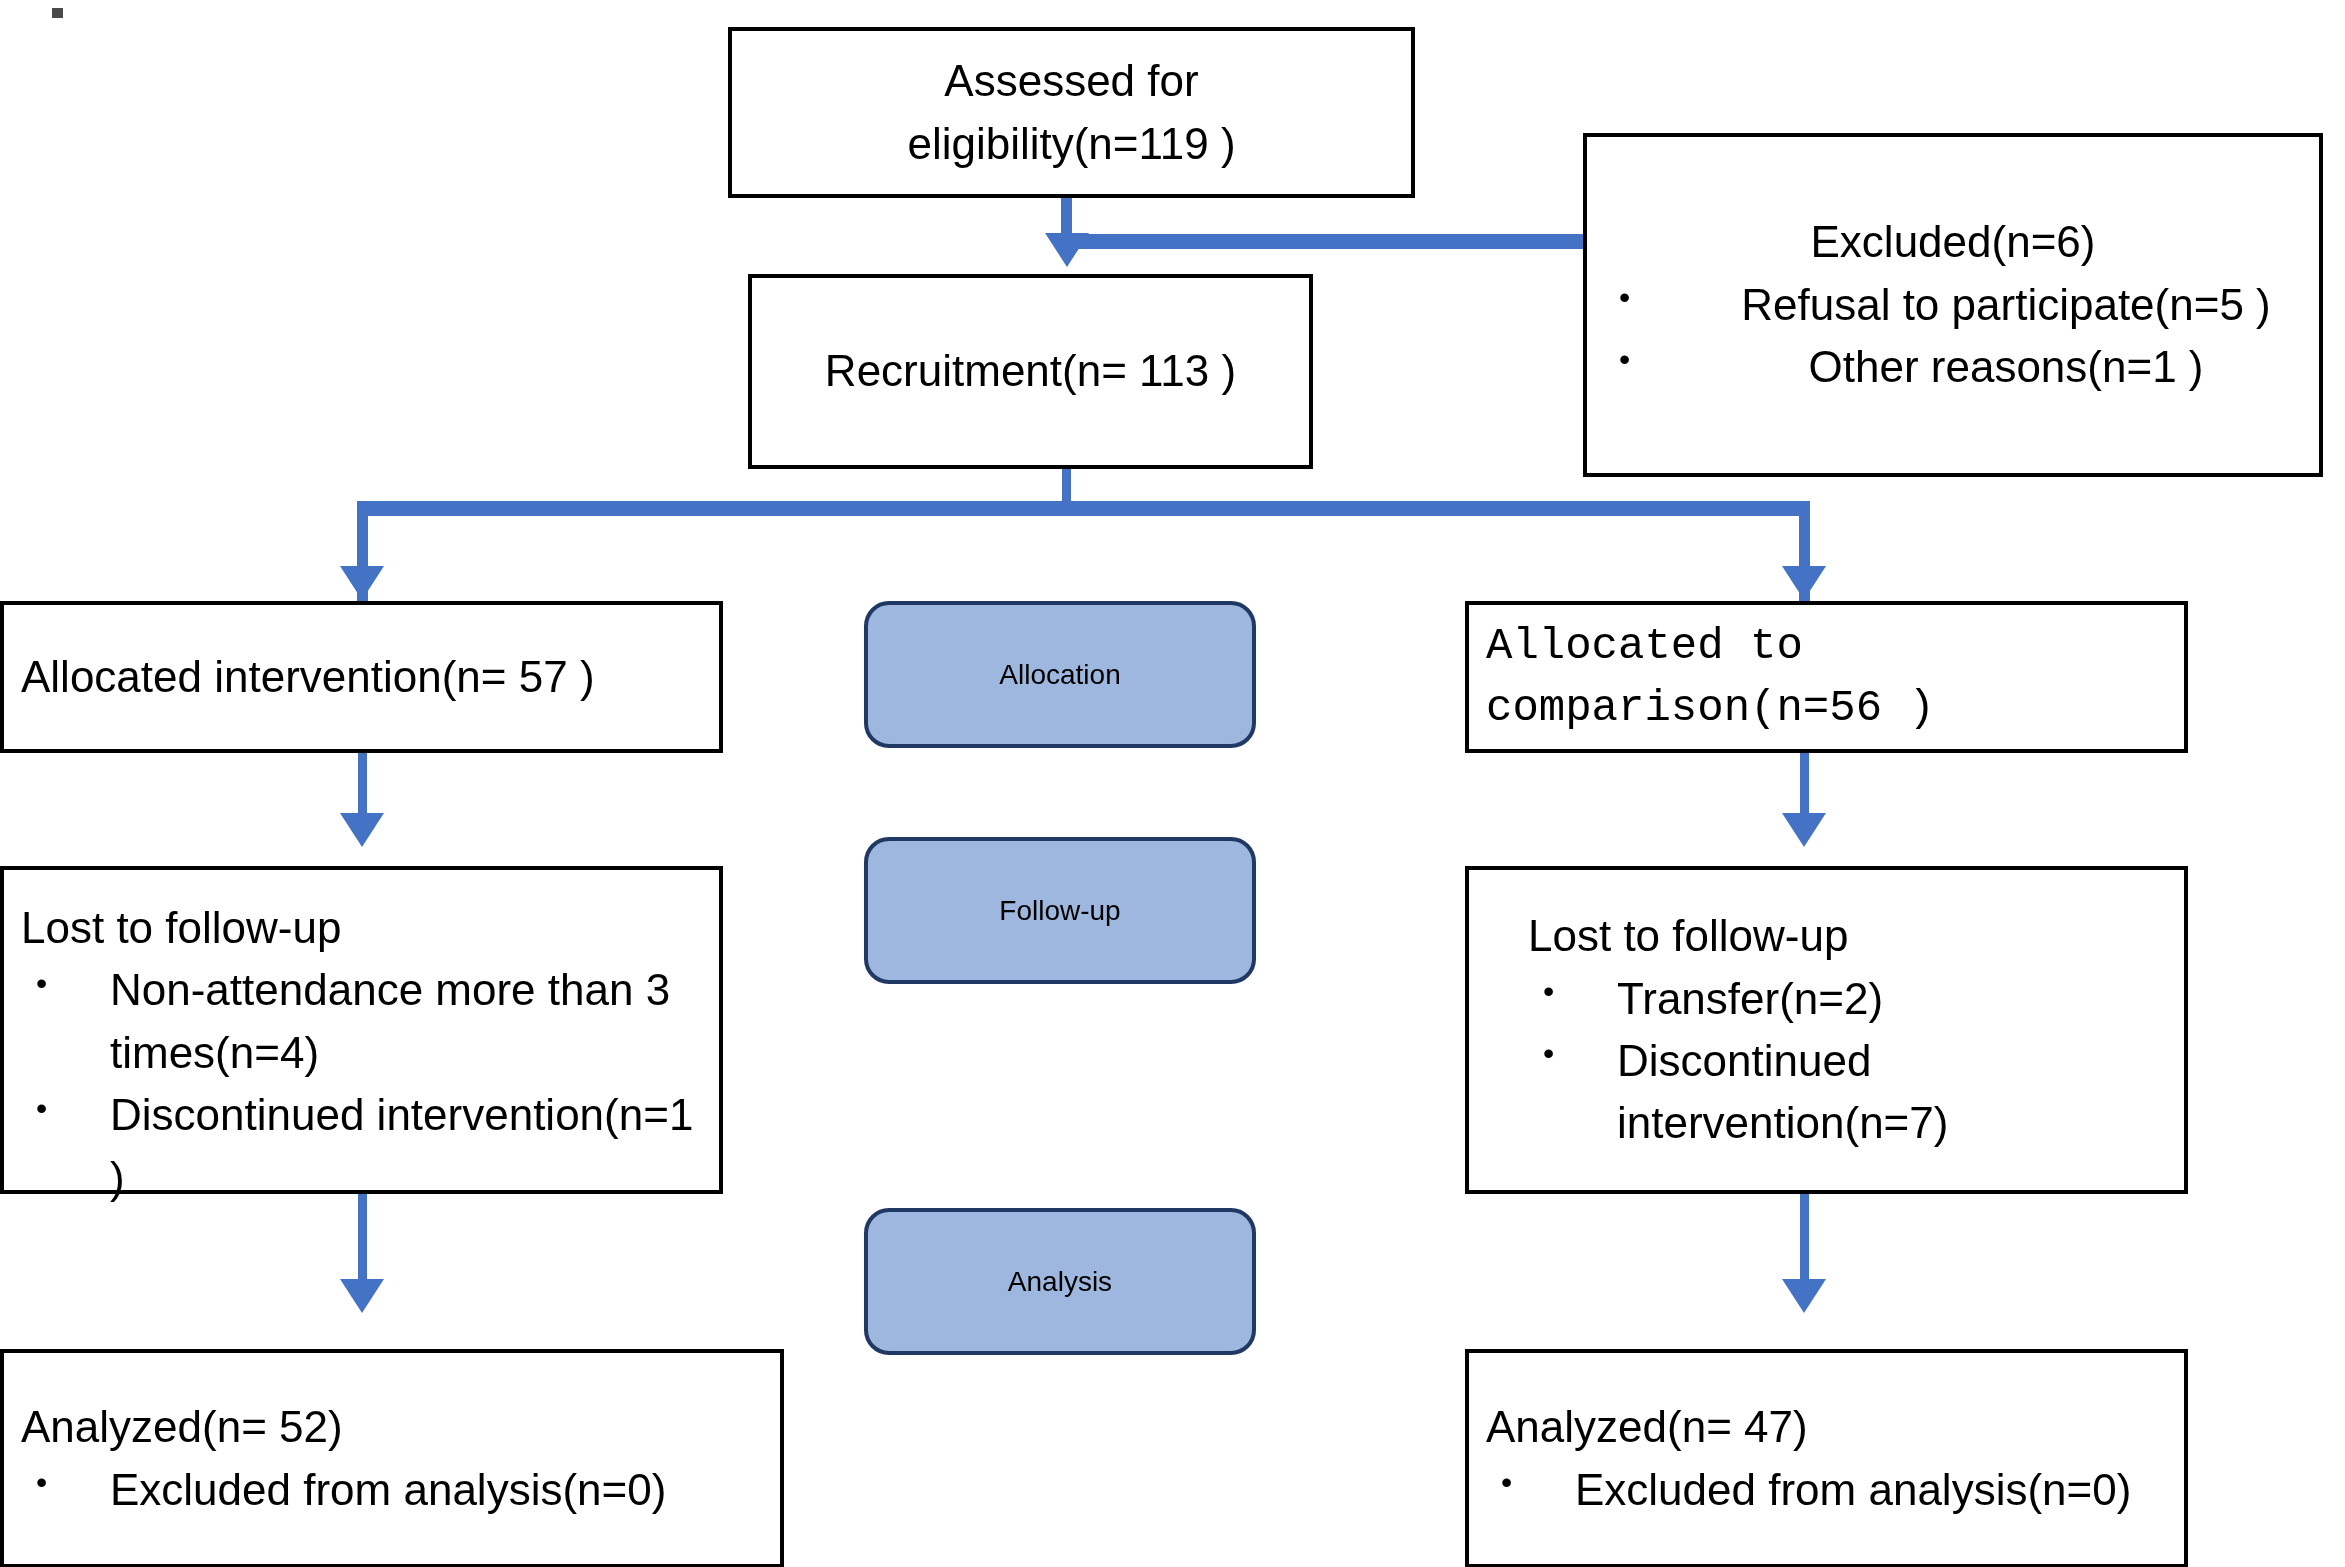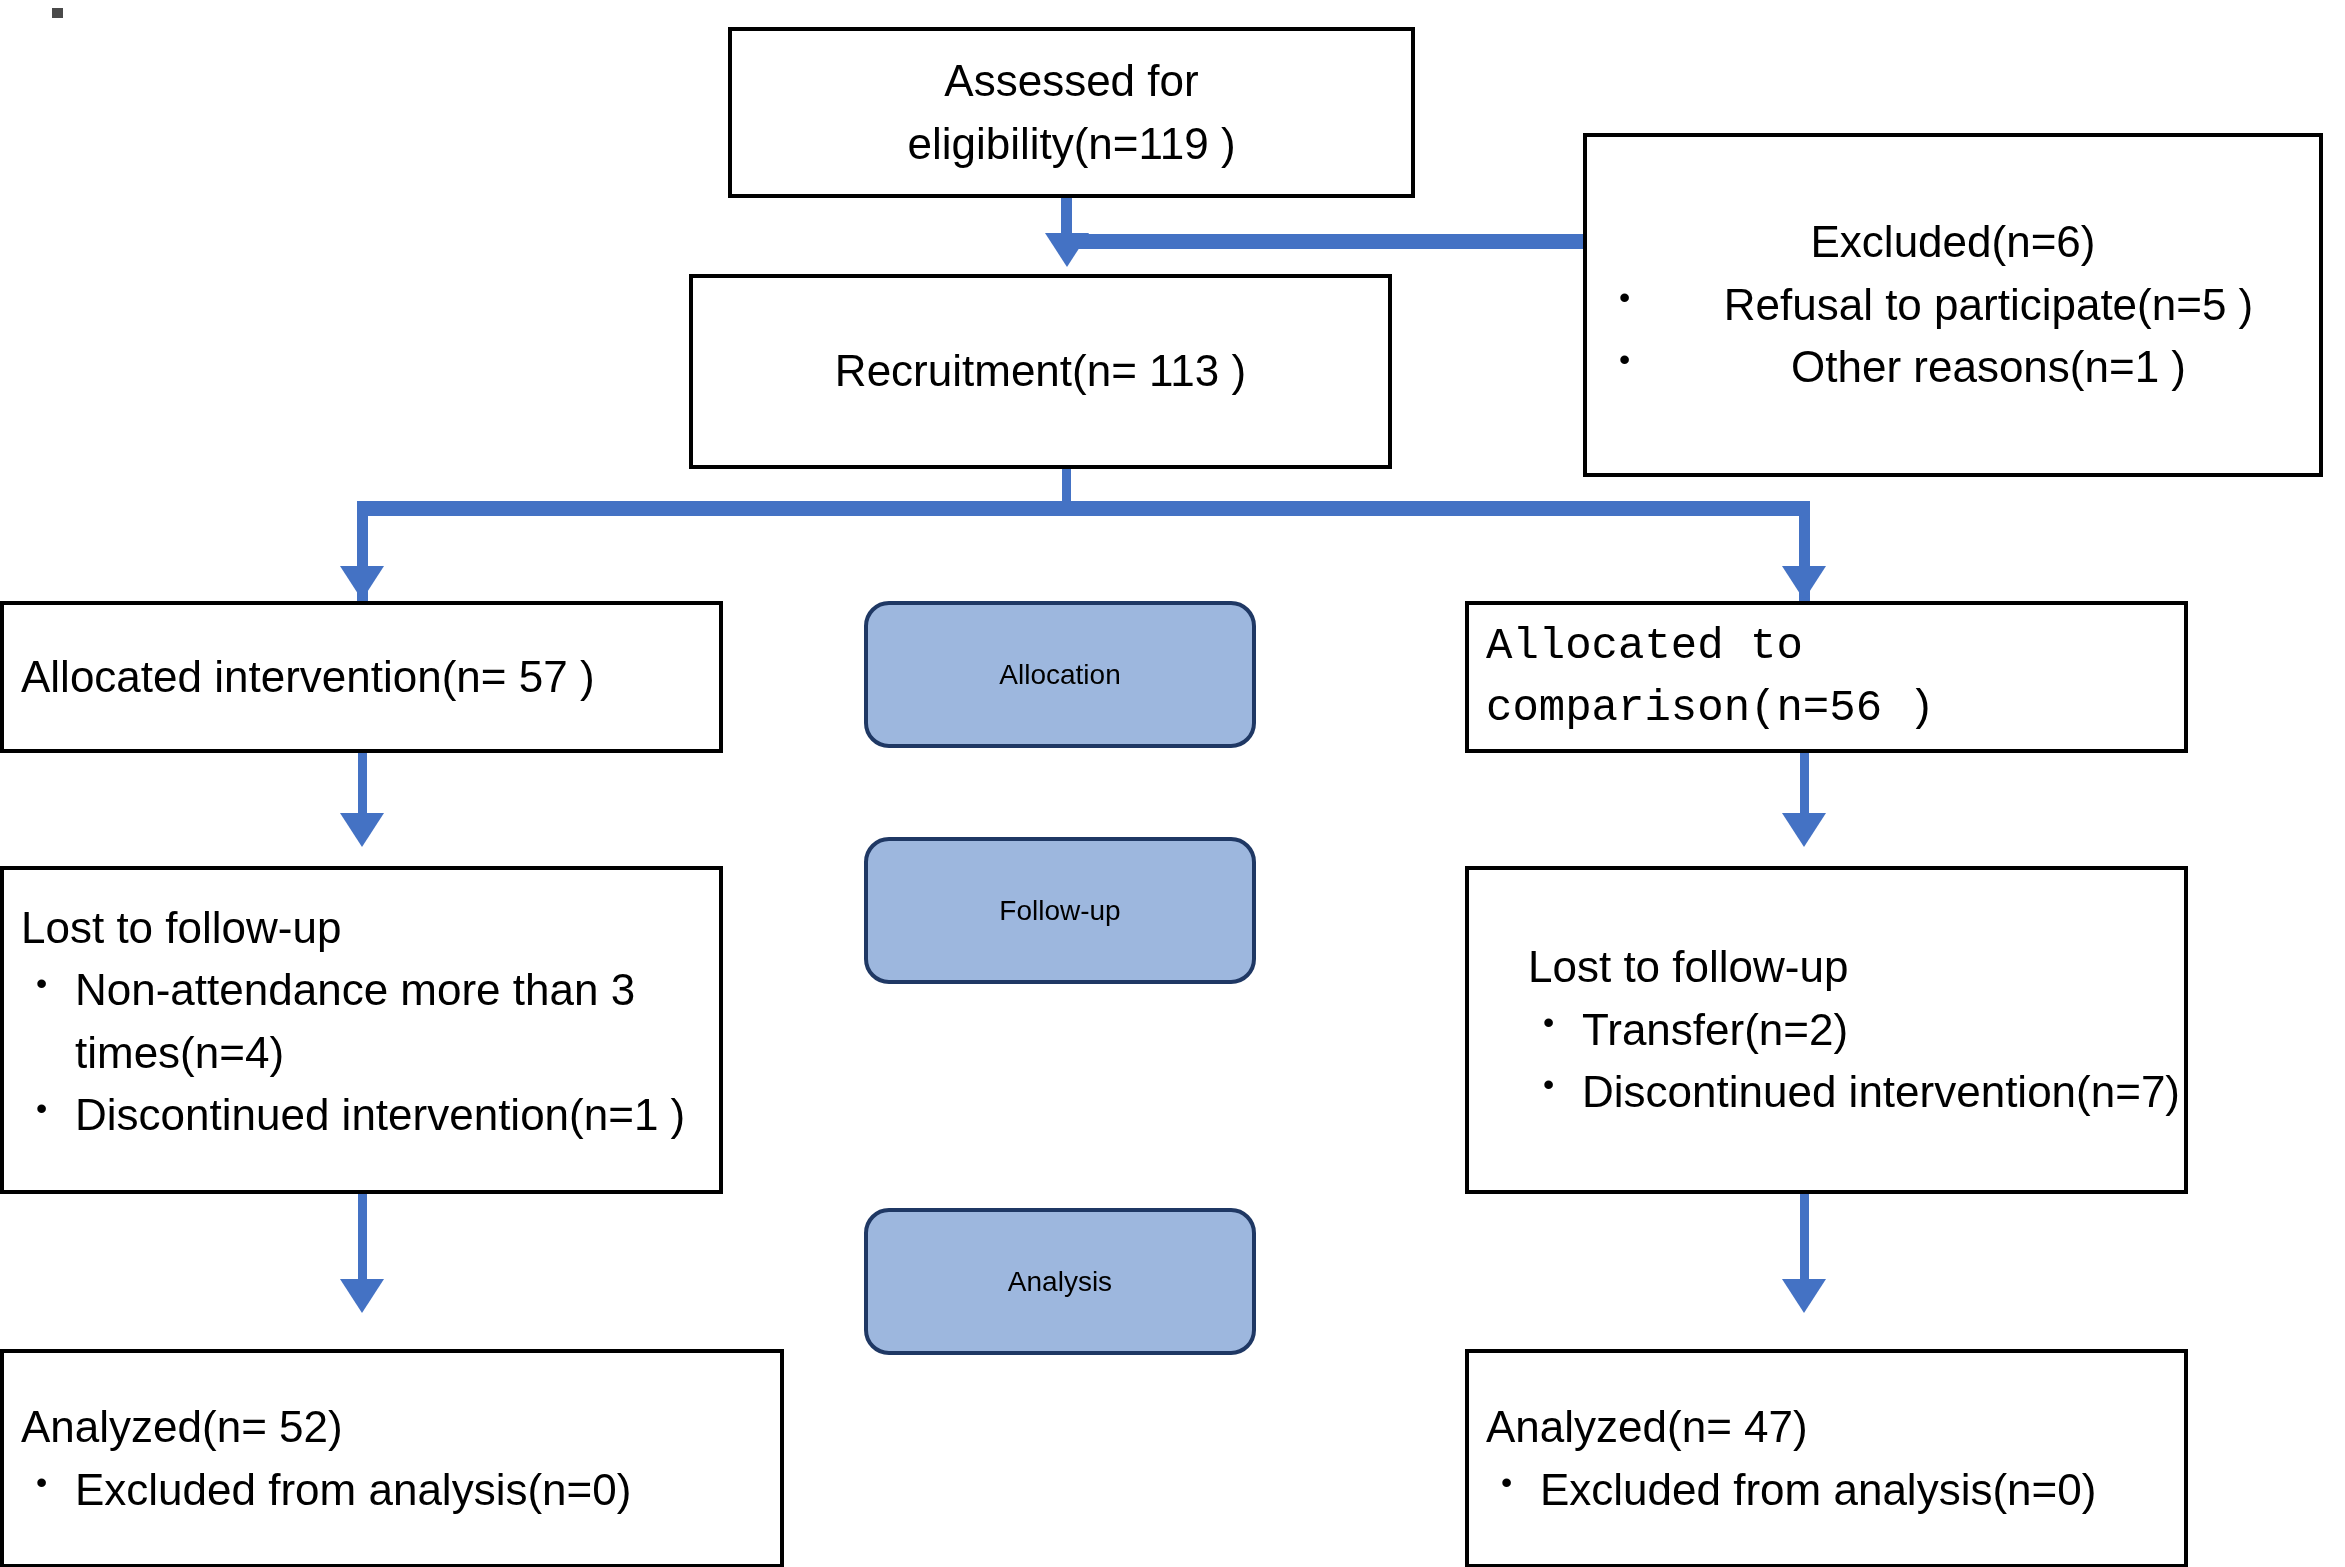--- a/index.html
+++ b/index.html
@@ -35,21 +35,21 @@
     display: block;
     padding: 0 17px;
   }
   .bullets {
     list-style: none;
     margin: 0;
     padding: 0;
   }
   .bullets li {
     position: relative;
-    padding-left: 71px;
+    padding-left: 106px;
     margin: 0;
   }
   .bullets li::before {
     content: "\2022";
     position: absolute;
     left: 32px;
     top: -1.9px;
     font-size: 32px;
     line-height: 1.6;
   }
@@ -130,21 +130,21 @@
   </div>
 
   <div class="node" style="left:1583px; top:133px; width:740px; height:344px; justify-content:center;text-align:center;">
     <span class="line pad-left">Excluded(n=6)</span>
     <ul class="bullets">
       <li>Refusal to participate(n=5 )</li>
       <li>Other reasons(n=1 )</li>
     </ul>
   </div>
 
-  <div class="node center-text" style="left:689px; top:274px; width:703px; height:195px;">
+  <div class="node center-text" style="left:748px; top:274px; width:565px; height:195px;">
     <span class="line">Recruitment(n= 113 )</span>
   </div>
 
   <div class="node" style="left:0px; top:601px; width:723px; height:152px;">
     <span class="line">Allocated intervention(n= 57 )</span>
   </div>
 
   <div class="node" style="left:1465px; top:601px; width:723px; height:152px;font-family:Liberation Mono, monospace;">
     <span class="line">Allocated to comparison(n=56 )</span>
   </div>

